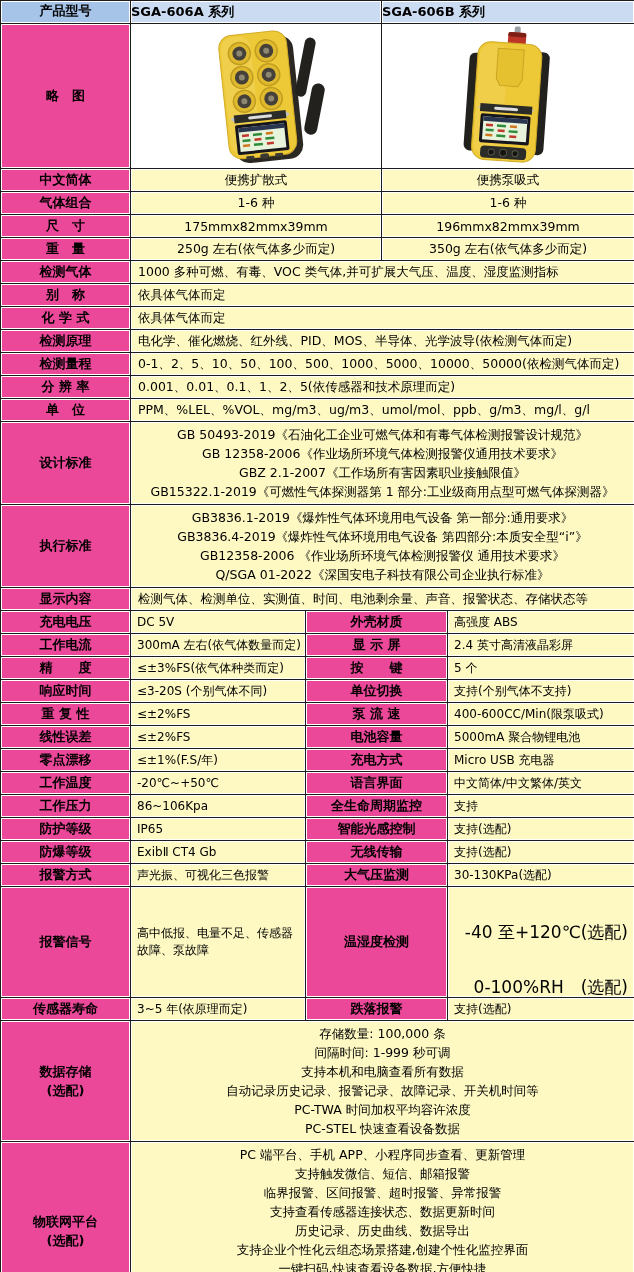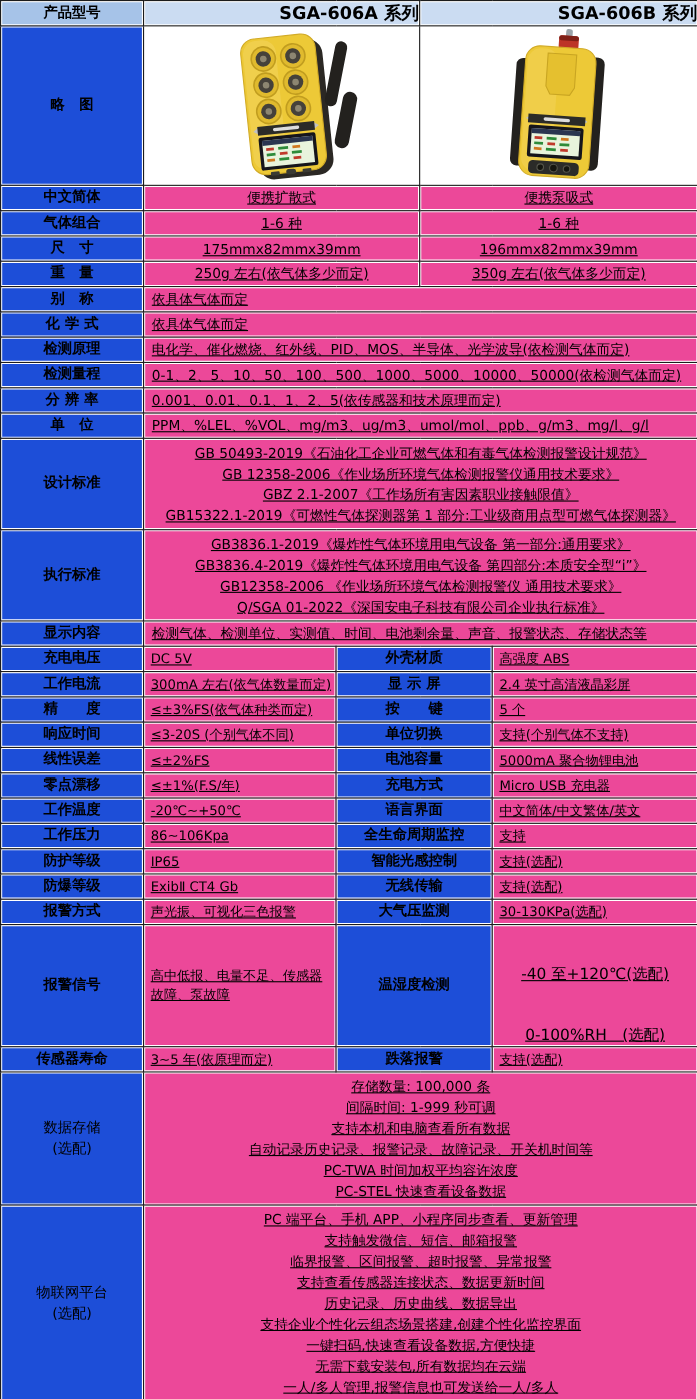--- a/index.html
+++ b/index.html
@@ -1,29 +1,29 @@
 <!DOCTYPE html>
 <html><head>
 <meta charset="utf-8">
 <style>
   html,body{margin:0;padding:0;background:#ffffff;}
   body{width:634px;font-family:"DejaVu Sans","Liberation Sans",sans-serif;color:#000;}
   table.spec{width:634px;border-collapse:collapse;table-layout:fixed;background:#fff;}
   td{border:1px solid #1c1c1c;box-shadow:inset 0 0 0 1px #ffffff;overflow:hidden;vertical-align:middle;padding:0;}
-  .lab{background:#1d4ed8;font-weight:bold;font-size:13px;text-align:center;line-height:16px;}
+  .lab{background:#ec4899;font-weight:bold;font-size:13px;text-align:center;line-height:16px;}
   .hlab{background:#a6c3e8;font-family:Liberation Mono, monospace;}
-  .hval{background:#cbdcf2;font-weight:bold;font-size:16px;text-align:right;}
-  .val{background:#ec4899;font-size:12.5px;text-align:left;padding:0 7px;text-decoration:underline;}
+  .hval{background:#cbdcf2;font-weight:bold;font-size:13px;text-align:left;}
+  .val{background:#fef9c3;font-size:12.5px;text-align:left;padding:0 7px;}
   .val-c{text-align:center;padding:0 2px;}
   .v1,.v2{white-space:nowrap;font-size:12px;padding:0 6px;}
   tr.tall .v1{white-space:normal;}
   .multi{padding:3px 0;}
   .multi .spec-line{line-height:19px;padding:0 7px;font-size:12.5px;text-align:center;}
-  .v2 .spec-line,.v1 .spec-line{line-height:19px;font-size:14px;text-align:center;margin-top:36px;}
-  .lab-line{line-height:19px;text-align:center;font-weight:normal;font-size:13px;}
+  .v2 .spec-line,.v1 .spec-line{line-height:19px;font-size:17px;text-align:right;margin-top:36px;}
+  .lab-line{line-height:19px;text-align:center;font-weight:bold;font-size:13px;}
   .rt-header td,.rt-two td,.rt-span td,.rt-four td{height:22px;}
   tr.tall td{height:44px;}
   .rt-image td{height:144px;}
   .img-cell{background:#ffffff;padding:0;text-align:center;vertical-align:middle;}
   .img-cell svg{display:block;margin:0 auto;}
 </style>
 </head>
 <body>
 
 <table class="spec">
@@ -163,20 +163,24 @@
         <td class="lab">尺　寸</td>
         <td class="val val-c" colspan="2">175mmx82mmx39mm</td>
         <td class="val val-c" colspan="2">196mmx82mmx39mm</td>
       </tr>
       <tr class="rt-two">
         <td class="lab">重　量</td>
         <td class="val val-c" colspan="2">250g 左右(依气体多少而定)</td>
         <td class="val val-c" colspan="2">350g 左右(依气体多少而定)</td>
       </tr>
       <tr class="rt-span">
+        <td class="lab">检测气体</td>
+        <td class="val" colspan="4">1000 多种可燃、有毒、VOC 类气体,并可扩展大气压、温度、湿度监测指标</td>
+      </tr>
+      <tr class="rt-span">
         <td class="lab">别　称</td>
         <td class="val" colspan="4">依具体气体而定</td>
       </tr>
       <tr class="rt-span">
         <td class="lab">化 学 式</td>
         <td class="val" colspan="4">依具体气体而定</td>
       </tr>
       <tr class="rt-span">
         <td class="lab">检测原理</td>
         <td class="val" colspan="4">电化学、催化燃烧、红外线、PID、MOS、半导体、光学波导(依检测气体而定)</td>
@@ -231,20 +235,26 @@
         <td class="lab">精　　度</td>
         <td class="val v1">≤±3%FS(依气体种类而定)</td>
         <td class="lab" colspan="2">按　　键</td>
         <td class="val v2">5 个</td>
       </tr>
       <tr class="rt-four">
         <td class="lab">响应时间</td>
         <td class="val v1">≤3-20S (个别气体不同)</td>
         <td class="lab" colspan="2">单位切换</td>
         <td class="val v2">支持(个别气体不支持)</td>
+      </tr>
+      <tr class="rt-four">
+        <td class="lab">重 复 性</td>
+        <td class="val v1">≤±2%FS</td>
+        <td class="lab" colspan="2">泵 流 速</td>
+        <td class="val v2">400-600CC/Min(限泵吸式)</td>
       </tr>
       <tr class="rt-four">
         <td class="lab">线性误差</td>
         <td class="val v1">≤±2%FS</td>
         <td class="lab" colspan="2">电池容量</td>
         <td class="val v2">5000mA 聚合物锂电池</td>
       </tr>
       <tr class="rt-four">
         <td class="lab">零点漂移</td>
         <td class="val v1">≤±1%(F.S/年)</td>

